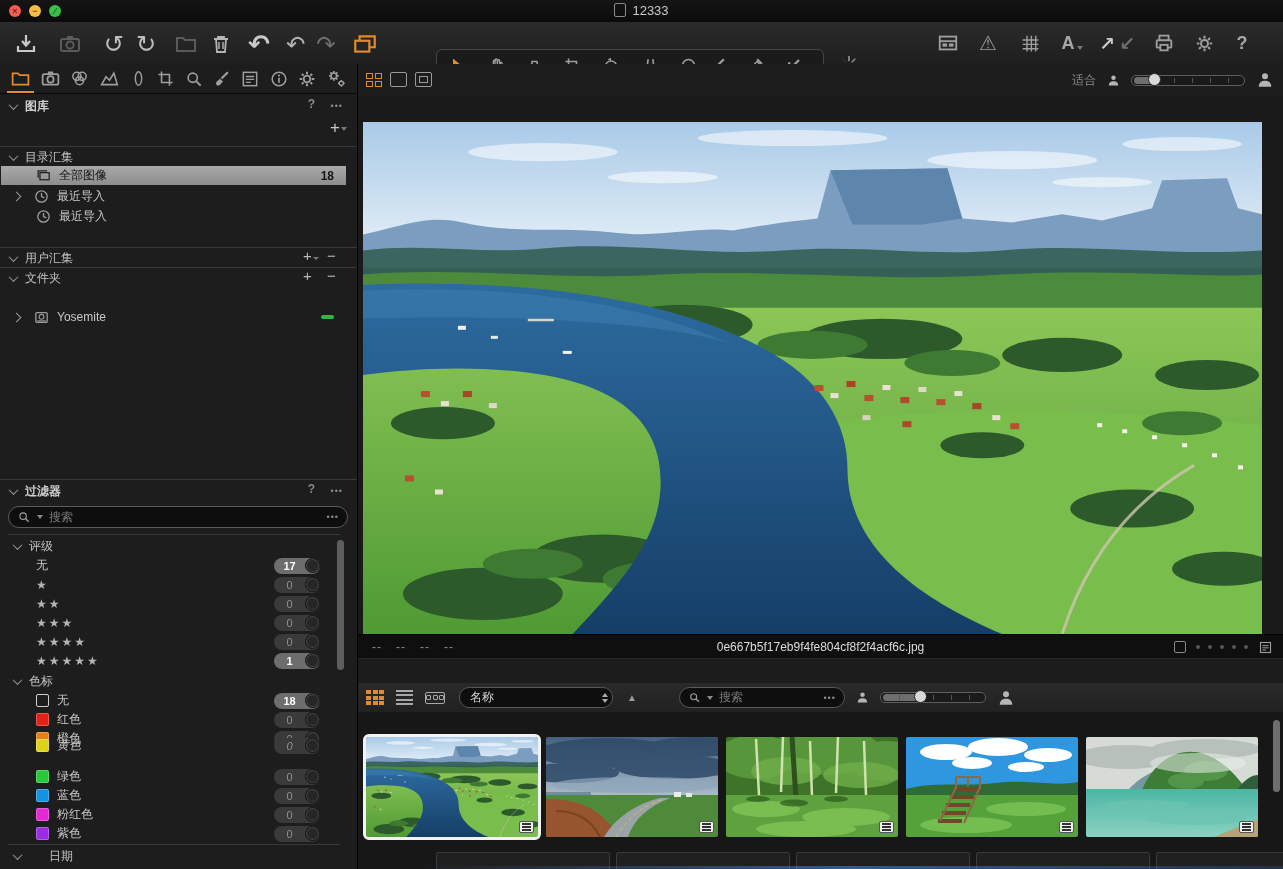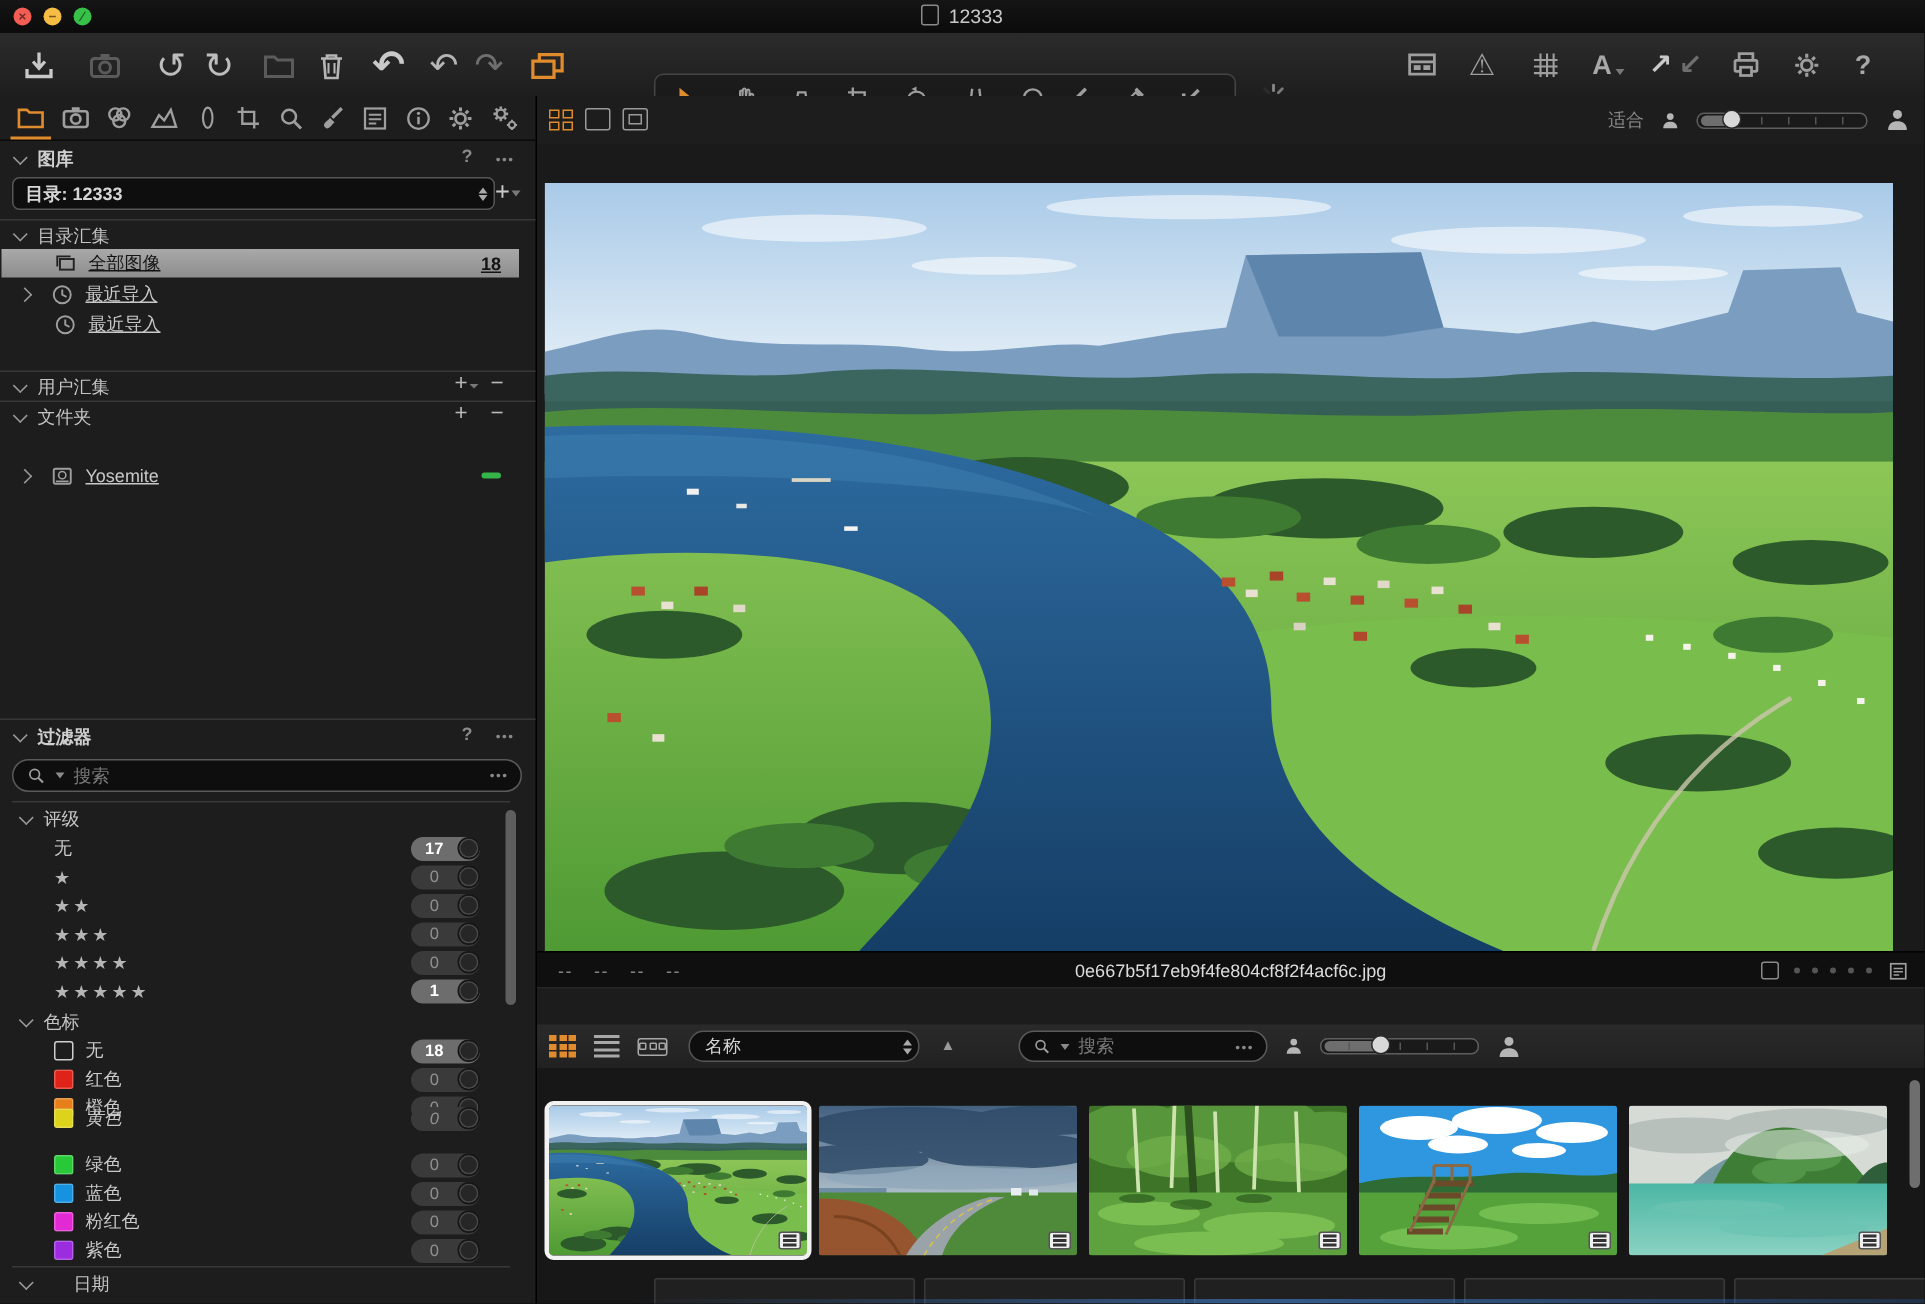--- a/index.html
+++ b/index.html
@@ -27,21 +27,21 @@
   #leftpanel{left:0;top:64px;width:357px;height:805px;background:#1d1d1d;border-right:1px solid #000;}
   #tooltabs{left:0;top:0;width:357px;height:30px;display:flex;align-items:center;justify-content:space-between;
             padding:0 10px;box-sizing:border-box;border-bottom:1px solid #0a0a0a;}
   .tab{position:relative;height:30px;display:flex;align-items:center;}
   .tab.active::after{content:"";position:absolute;left:-3px;right:-3px;bottom:1px;height:2px;background:#e08b2d;}
   .sechead{display:flex;align-items:center;gap:8px;color:#c4c4c4;font-size:12px;}
   .chv{width:6px;height:6px;border-right:1.6px solid #9a9a9a;border-bottom:1.6px solid #9a9a9a;display:inline-block;}
   .chv.down{transform:rotate(45deg) translate(-1px,-1px);}
   .chv.right{transform:rotate(-45deg);}
   .hline{height:1px;background:#383838;}
-  .treerow{display:flex;align-items:center;height:20px;color:#c9c9c9;text-decoration:underline;}
+  .treerow{display:flex;align-items:center;height:20px;color:#c9c9c9;}
   .selrow{background:linear-gradient(#a9a9a9,#8d8d8d);color:#141414;}
   .cnt-right{margin-left:auto;margin-right:12px;font-size:12px;}
   .pm{color:#b9b9b9;font-size:15px;line-height:12px;}
   .field{background:#0e0e0e;border:1px solid #565656;border-radius:5px;display:flex;align-items:center;color:#d6d6d6;}
   .stepper{margin-left:auto;margin-right:4px;display:flex;flex-direction:column;gap:1px;align-items:center;}
   .tri-u{width:0;height:0;border-left:3.5px solid transparent;border-right:3.5px solid transparent;border-bottom:4px solid #aaa;}
   .tri-d{width:0;height:0;border-left:3.5px solid transparent;border-right:3.5px solid transparent;border-top:4px solid #aaa;}
   .search{background:#0e0e0e;border:1px solid #5a5a5a;border-radius:11px;display:flex;align-items:center;padding:0 8px;gap:6px;}
   .ph{color:#7a7a7a;}
   .more{color:#8a8a8a;letter-spacing:1px;font-size:9px;}
@@ -649,27 +649,20 @@
       </span>
   </div>
 
   <div class="abs sechead" style="left:10px;top:34px;">
     <span class="chv down"></span>
     <b style="font-weight:bold;color:#cfcfcf;">图库</b>
   </div>
   <span class="abs" style="right:42px;top:33px;color:#8a8a8a;font-weight:bold;">?</span>
   <span class="abs more" style="right:14px;top:37px;">•••</span>
 
-  <div class="abs field" style="left:8px;top:54px;width:312px;height:20px;padding-left:8px;">
-    <span style="font-weight:bold;">目录: 12333</span>
-    <span class="stepper">
-        <span class="tri-u"></span>
-        <span class="tri-d"></span>
-      </span>
-  </div>
   <span class="abs" style="left:330px;top:54px;color:#c9c9c9;font-size:17px;"><span>+</span><span class="caret" style="display:inline-block;margin-left:1px;vertical-align:2px;"></span></span>
 
   <div class="abs hline" style="left:0;top:82px;width:357px;"></div>
 
   <div class="abs sechead" style="left:10px;top:84px;height:18px;">
     <span class="chv down"></span>
     <span>目录汇集</span>
   </div>
   <div class="abs treerow selrow" style="left:1px;top:102px;width:345px;height:19px;">
     <svg width="17" height="17" style="color:#222;margin-left:34px;">

